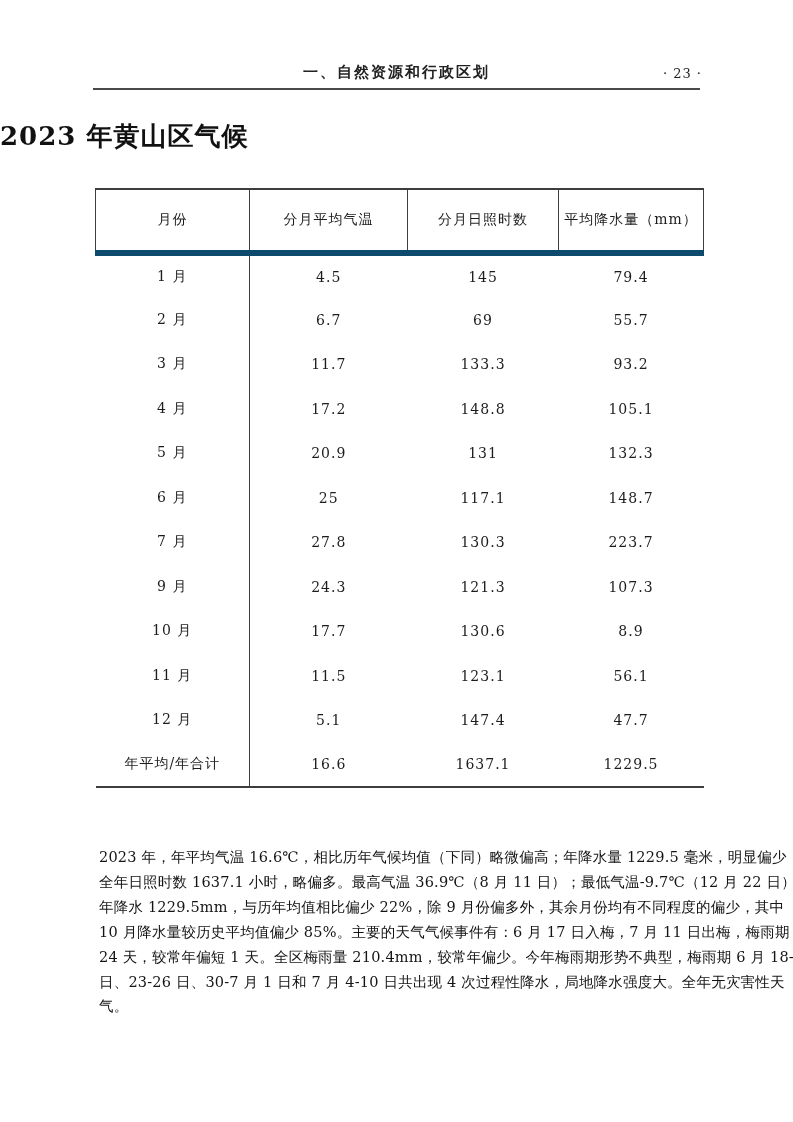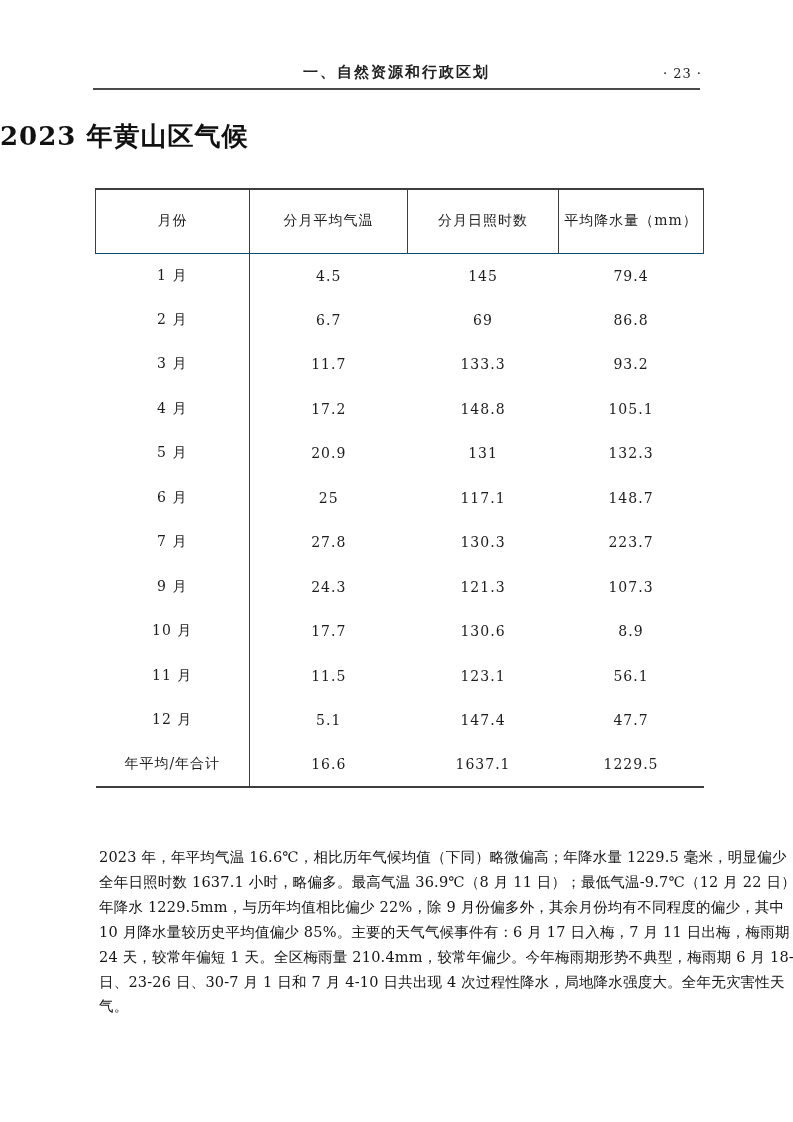--- a/index.html
+++ b/index.html
@@ -40,21 +40,21 @@
     border-bottom: 2px solid #3d3d3d;
     font-size: 14px;
   }
   .climate-table th, .climate-table td {
     font-weight: normal; text-align: center; padding: 0;
     letter-spacing: 1px;
     color: #1c1c1c;
   }
   .climate-table thead tr { height: 64px; }
   .climate-table thead th {
-    border-bottom: 1px solid #0c4a6e;
+    border-bottom: 6px solid #0c4a6e;
     border-left: 1px solid #3d3d3d;
     text-align: center;
   }
   .climate-table thead th:last-child { border-right: 1px solid #3d3d3d; }
   .climate-table tbody tr { height: 44.5px; }
   .climate-table tbody td:nth-child(2) { border-left: 1px solid #3d3d3d; }
   .paragraph {
     position: absolute; top: 845px; left: 99px; width: 606px;
     font-size: 14.5px; color: #141414;
   }
@@ -86,21 +86,21 @@
     <tr>
       <td>1 月</td>
       <td>4.5</td>
       <td>145</td>
       <td>79.4</td>
     </tr>
     <tr>
       <td>2 月</td>
       <td>6.7</td>
       <td>69</td>
-      <td>86.8</td>
+      <td>55.7</td>
     </tr>
     <tr>
       <td>3 月</td>
       <td>11.7</td>
       <td>133.3</td>
       <td>93.2</td>
     </tr>
     <tr>
       <td>4 月</td>
       <td>17.2</td>

